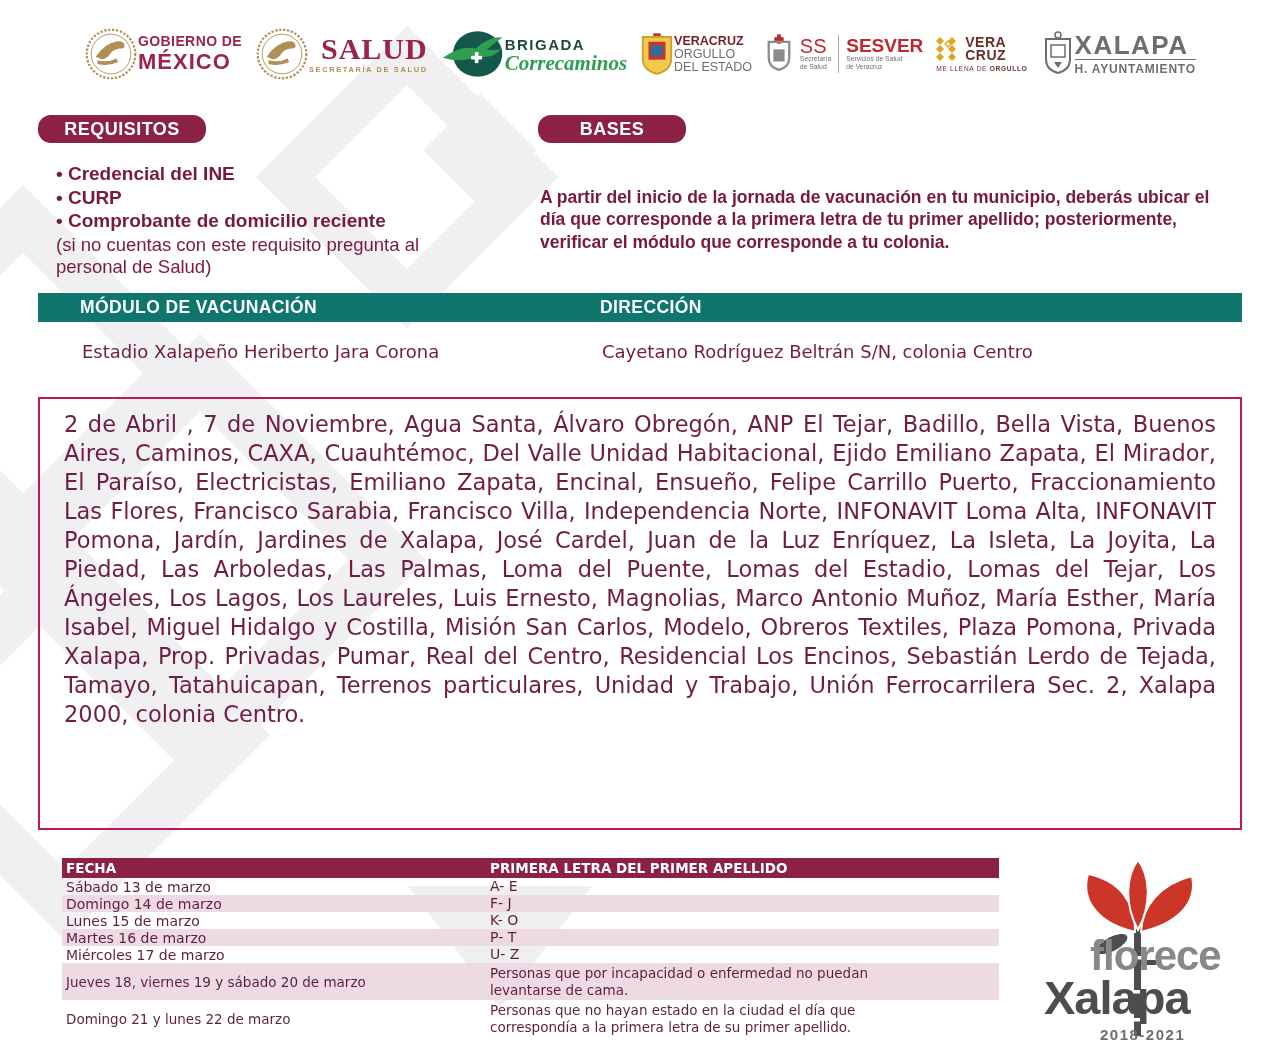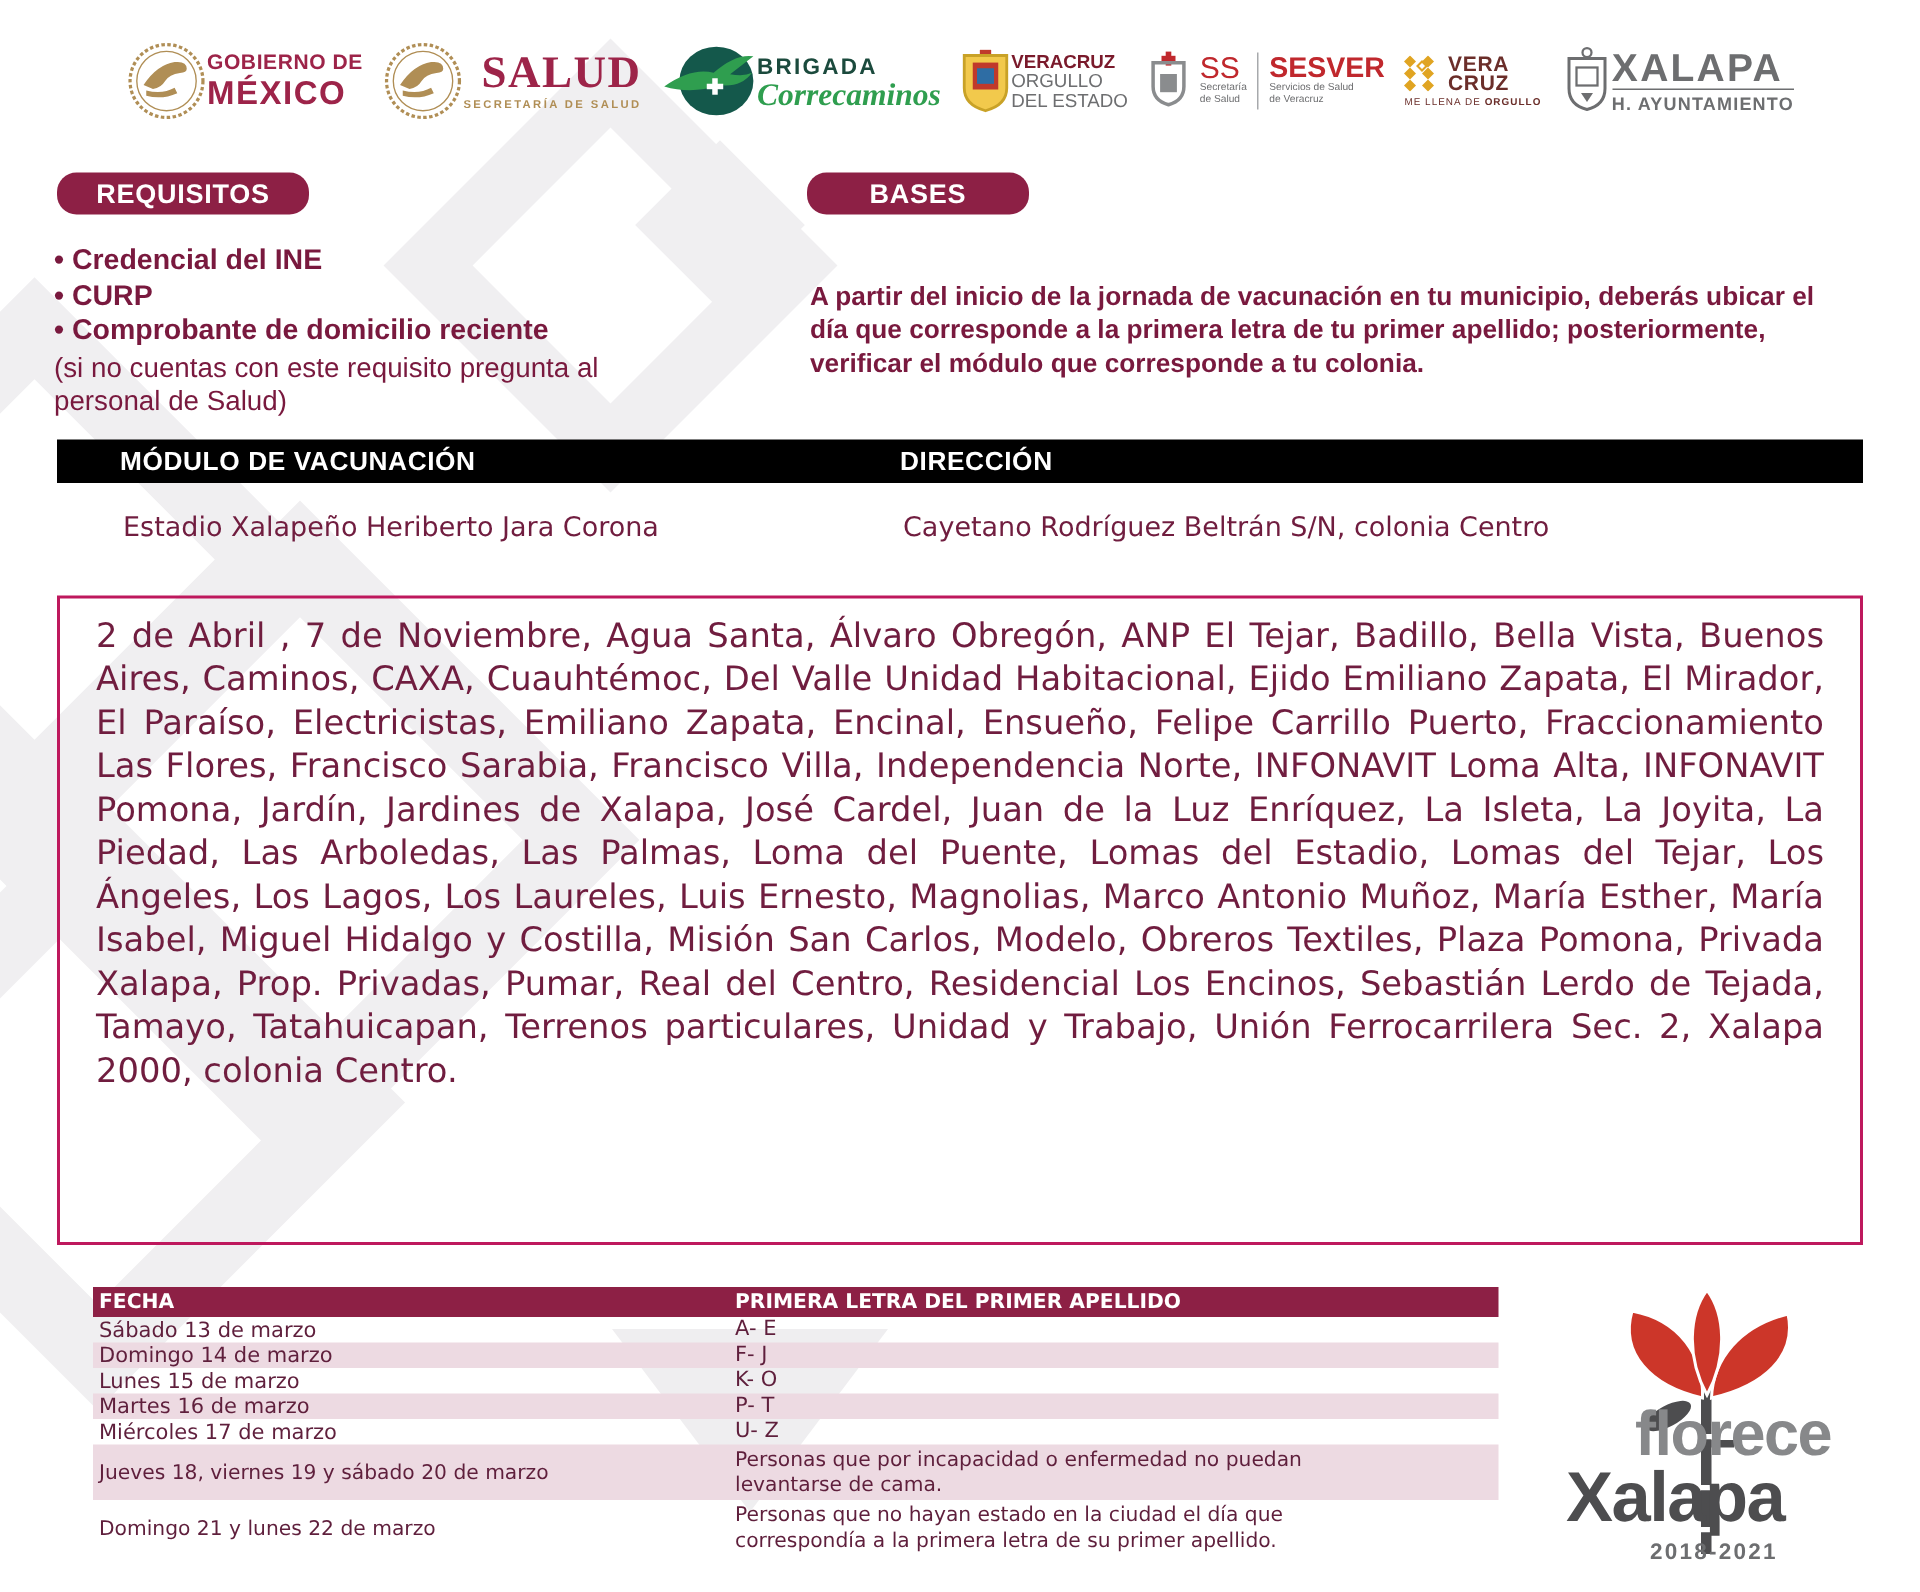--- a/index.html
+++ b/index.html
@@ -38,28 +38,28 @@
   .org-tag{font-size:6.6px;color:#6B2E2A;letter-spacing:.7px;margin-top:4px;}
   .org-tag b{font-weight:800;}
   .x1{font-size:26px;font-weight:bold;color:#6D6E70;letter-spacing:1.5px;line-height:24px;}
   .x2{font-size:12px;font-weight:bold;color:#6D6E70;letter-spacing:.8px;border-top:1.5px solid #6D6E70;padding-top:2px;margin-top:2px;}
   
   .badge{position:absolute;top:115px;height:28px;background:#8D2045;color:#fff;
          font-weight:bold;font-size:18px;letter-spacing:.5px;display:flex;
          align-items:center;justify-content:center;z-index:2;border-radius:13px;}
   .badge-req{left:38px;width:168px;}
   .badge-bases{left:538px;width:148px;}
-  .req-list{position:absolute;left:36px;top:162px;width:450px;color:#79193E;z-index:2;}
+  .req-list{position:absolute;left:56px;top:162px;width:450px;color:#79193E;z-index:2;}
   .req-item{font-size:19px;font-weight:bold;line-height:23.5px;}
   .req-item::before{content:"• ";}
   .req-note{font-size:18.5px;line-height:22.5px;color:#79193E;margin-top:1px;width:425px;}
   .bases-text{position:absolute;left:540px;top:168px;width:672px;font-size:17.5px;
               font-weight:bold;line-height:22.5px;color:#79193E;z-index:2;}
   
-  .mod-header{position:absolute;left:38px;top:293px;width:1204px;height:29px;background:#000000;
+  .mod-header{position:absolute;left:38px;top:293px;width:1204px;height:29px;background:#0f766e;
               color:#fff;display:flex;align-items:center;font-weight:bold;font-size:17.5px;
               letter-spacing:.4px;z-index:2;}
   .mh1{box-sizing:border-box;width:562px;padding-left:42px;}
   .mod-row{position:absolute;left:40px;top:341px;width:1204px;display:flex;
            font-family:"DejaVu Sans",sans-serif;font-size:18px;color:#701D3F;z-index:2;}
   .mr1{box-sizing:border-box;width:562px;padding-left:42px;}
   
   .colonias-box{position:absolute;left:38px;top:397px;width:1204px;height:433px;box-sizing:border-box;
                 border:2px solid #be185d;padding:11px 24px;z-index:2;}
   .colonias-box p{margin:0;font-family:"DejaVu Sans",sans-serif;font-size:22.5px;line-height:29px;

